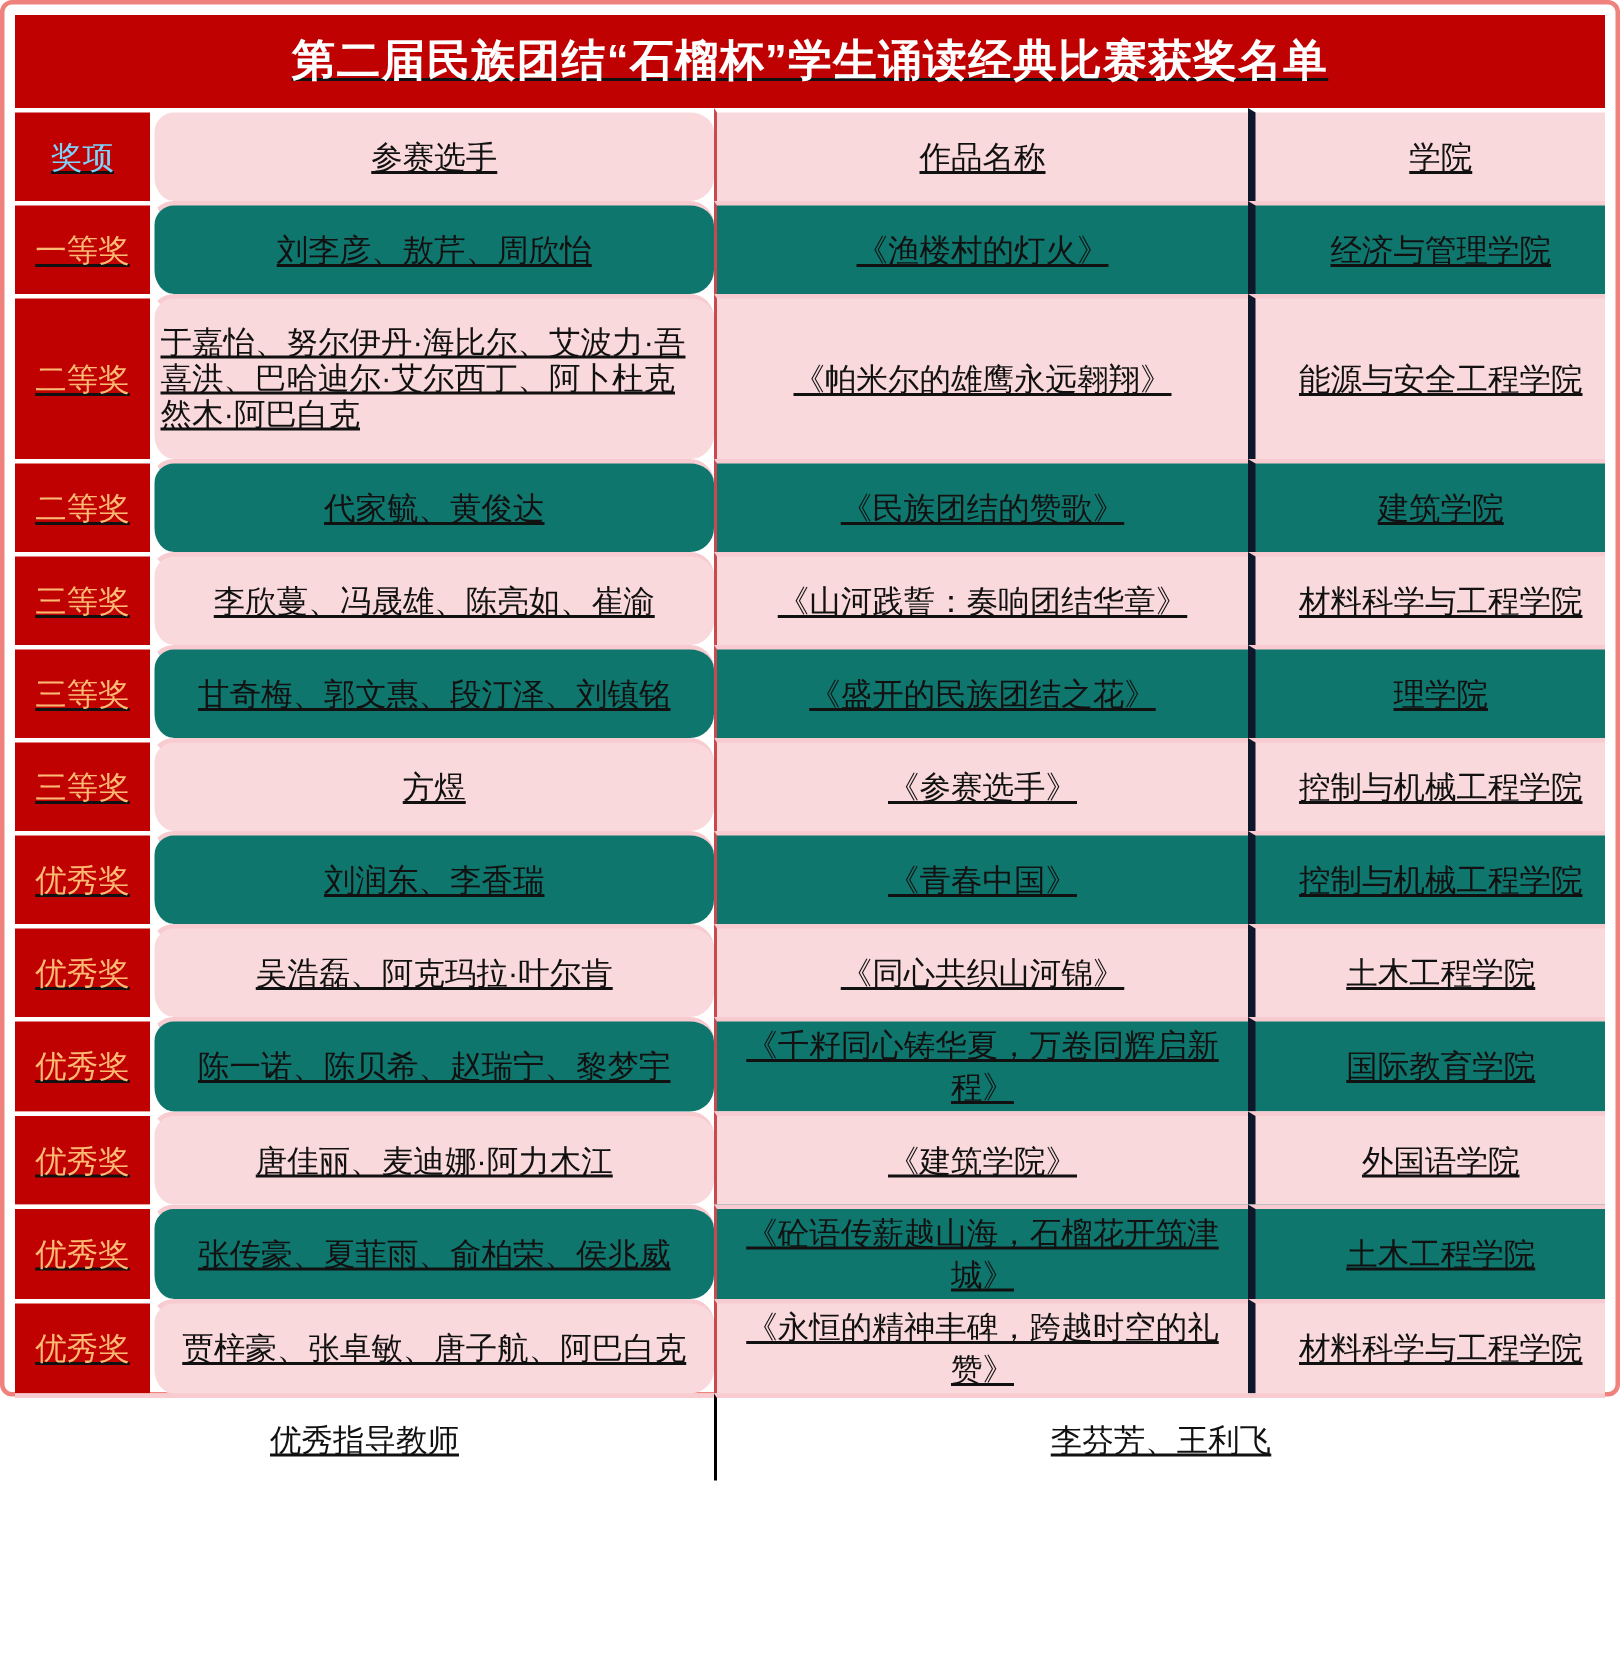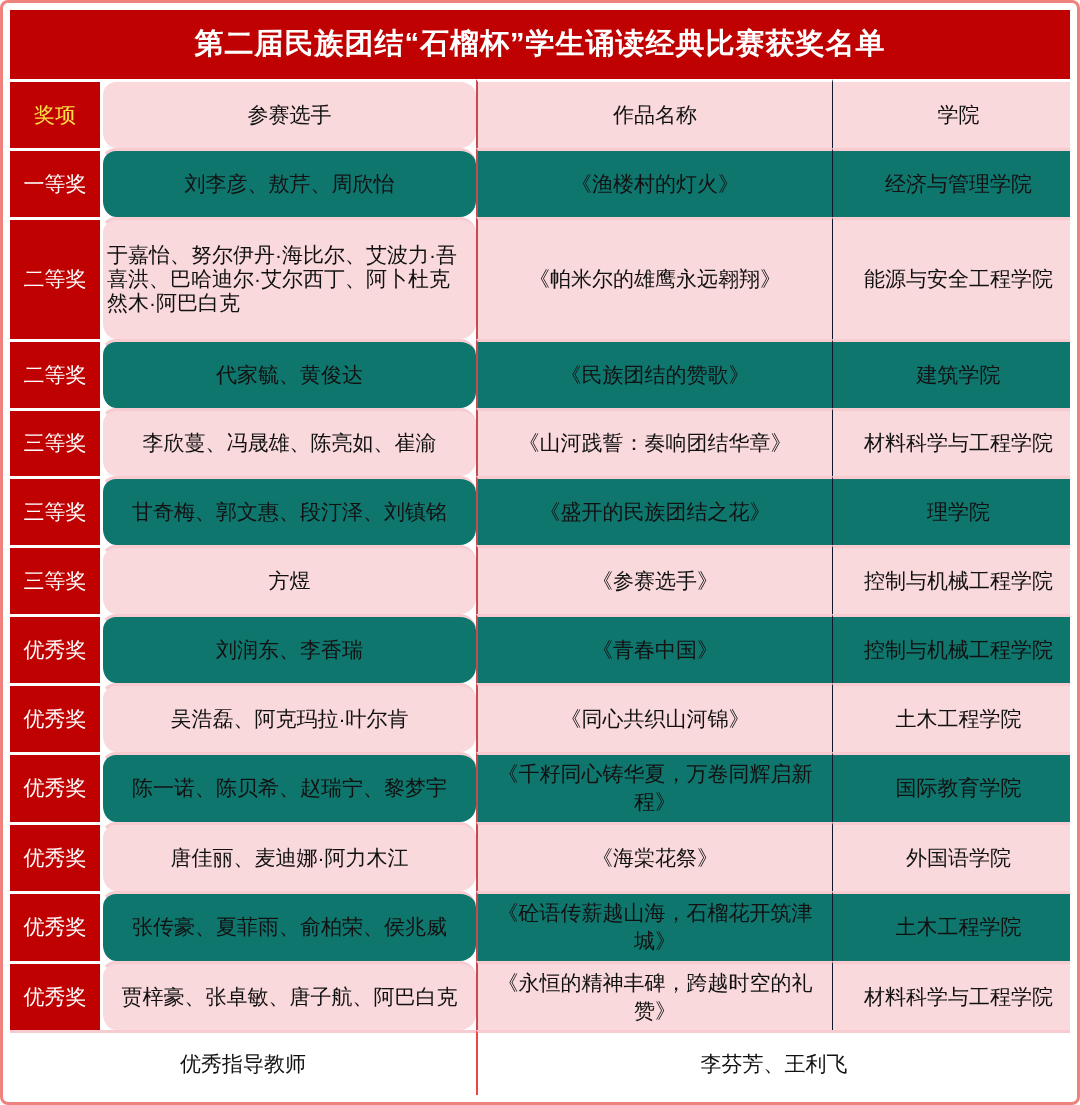--- a/index.html
+++ b/index.html
@@ -3,25 +3,26 @@
 <meta charset="utf-8">
 <style>
   html,body{margin:0;padding:0;background:#ffffff;}
   body{
     width:1080px;height:1105px;
     font-family:"Liberation Sans",sans-serif;
     color:#111;
   }
   .frame{
     box-sizing:border-box;
-    width:1080px;height:1105px;
+    width:1080px;height:931px;
     border:3px solid #f0827e;
     border-radius:8px;
     padding:7px;
     background:#ffffff;
+    text-decoration:underline;
   }
   table.award-table{
     width:100%;height:100%;
     border-collapse:separate;
     border-spacing:0;
     table-layout:fixed;
   }
   td{
     text-align:center;
     vertical-align:middle;
@@ -46,59 +47,59 @@
     letter-spacing:1px;
   }
 
   
   tr.header-row td{
     border-top:3px solid #ffffff;
     background:#f9d9dc;
     height:62px;
   }
   tr.header-row td.award-col{
-    background:#c00101;color:#fde047;
+    background:#c00101;color:#7dd3fc;
   }
 
   
   tr.body-row td{
     border-top:3px solid #f7cbd0;
     background:#0f766e;
     height:62px;
   }
   tr.body-row.alt td{background:#f9d9dc;}
   tr.body-row td.award-col,
   tr.header-row td.award-col{
     border-top:3px solid #ffffff;
   }
   tr.body-row td.award-col{
     background:#c00101;
-    color:#ffffff;
+    color:#fdba74;
   }
 
   
   td.col-contestants{border-left:3px solid #ffffff;border-radius:16px;}
   td.col-work{border-left:2px solid #c9494e;}
-  td.col-college{border-left:1px solid #0f172a;padding-left:20px;}
+  td.col-college{border-left:5px solid #0f172a;padding-left:20px;}
 
   
   tr.tall td{height:110px;}
   tr.tall td.col-contestants{
     text-align:left;
     padding-left:4px;
     line-height:24px;
   }
 
   
   tr.footer-row td{
     border-top:3px solid #f7cbd0;
     background:#ffffff;
     height:58px;
   }
-  td.footer-value{border-left:2px solid #ef4444;margin-left:26px;}
+  td.footer-value{border-left:2px solid #000000;margin-left:26px;}
 </style>
 </head>
 <body>
 
 <div class="frame">
   <table class="award-table">
     <colgroup>
       <col class="c-award">
         <col class="c-contestants">
         <col class="c-work">
@@ -176,21 +177,21 @@
     <tr class="body-row">
       <td class="award-col">优秀奖</td>
       <td class="col-contestants">陈一诺、陈贝希、赵瑞宁、黎梦宇</td>
       <td class="col-work">《千籽同心铸华夏，万卷同辉启新程》</td>
       <td class="col-college">国际教育学院</td>
     </tr>
 
     <tr class="body-row alt">
       <td class="award-col">优秀奖</td>
       <td class="col-contestants">唐佳丽、麦迪娜·阿力木江</td>
-      <td class="col-work">《海棠花祭》</td>
+      <td class="col-work">《建筑学院》</td>
       <td class="col-college">外国语学院</td>
     </tr>
 
     <tr class="body-row">
       <td class="award-col">优秀奖</td>
       <td class="col-contestants">张传豪、夏菲雨、俞柏荣、侯兆威</td>
       <td class="col-work">《砼语传薪越山海，石榴花开筑津城》</td>
       <td class="col-college">土木工程学院</td>
     </tr>
 

